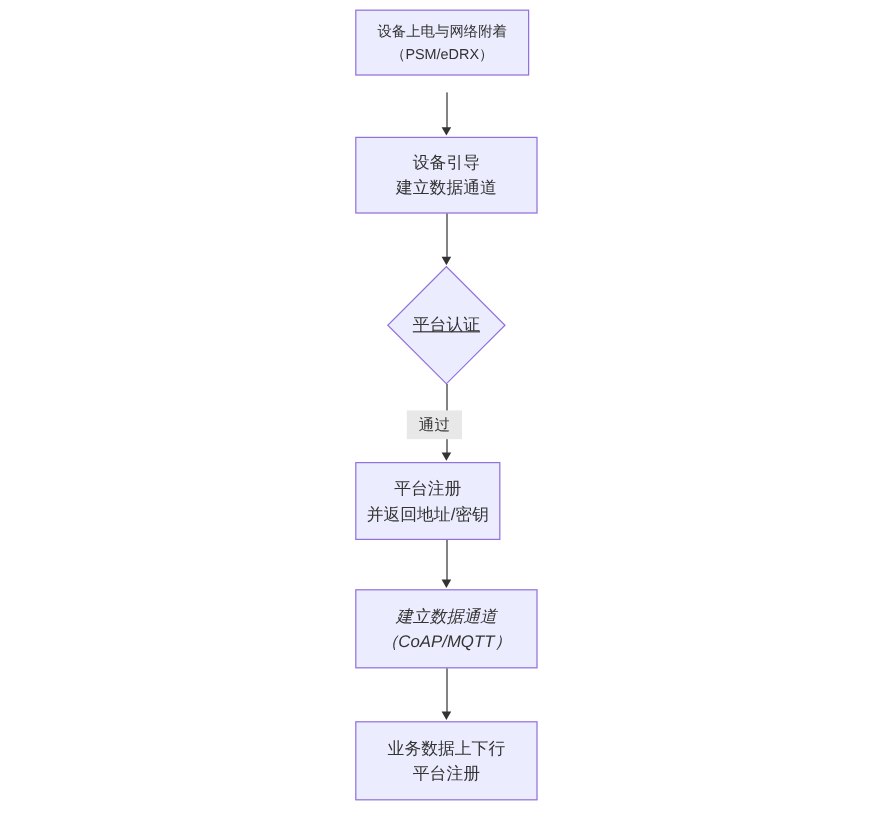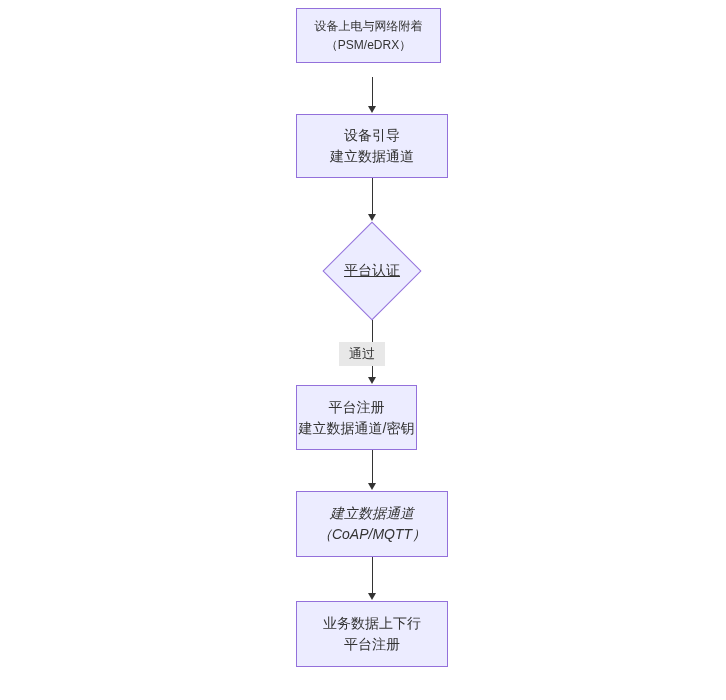--- a/index.html
+++ b/index.html
@@ -98,21 +98,21 @@
 
   <div class="diamond-shape" style="left:337px; top:236px; width:70px; height:70px;"></div>
   <div class="diamond-label" style="left:322px; top:257px; width:100px; height:28px;">平台认证</div>
 
   <div class="edge-line" style="left:372px; top:320px; height:58px;"></div>
   <div class="edge-label" style="left:362px; top:342px;">通过</div>
   <div class="edge-head" style="left:368px; top:377px;"></div>
 
   <div class="node normal" style="left:296px; top:385px; width:121px; height:65px;">
     <span class="line">平台注册</span>
-    <span class="line">建立数据通道/密钥</span>
+    <span class="line">并返回地址/密钥</span>
   </div>
 
   <div class="edge-line" style="left:372px; top:450px; height:34px;"></div>
   <div class="edge-head" style="left:368px; top:483px;"></div>
 
   <div class="node normal" style="left:296px; top:491px; width:152px; height:66px;font-style:italic;">
     <span class="line">建立数据通道</span>
     <span class="line">（CoAP/MQTT）</span>
   </div>
 

